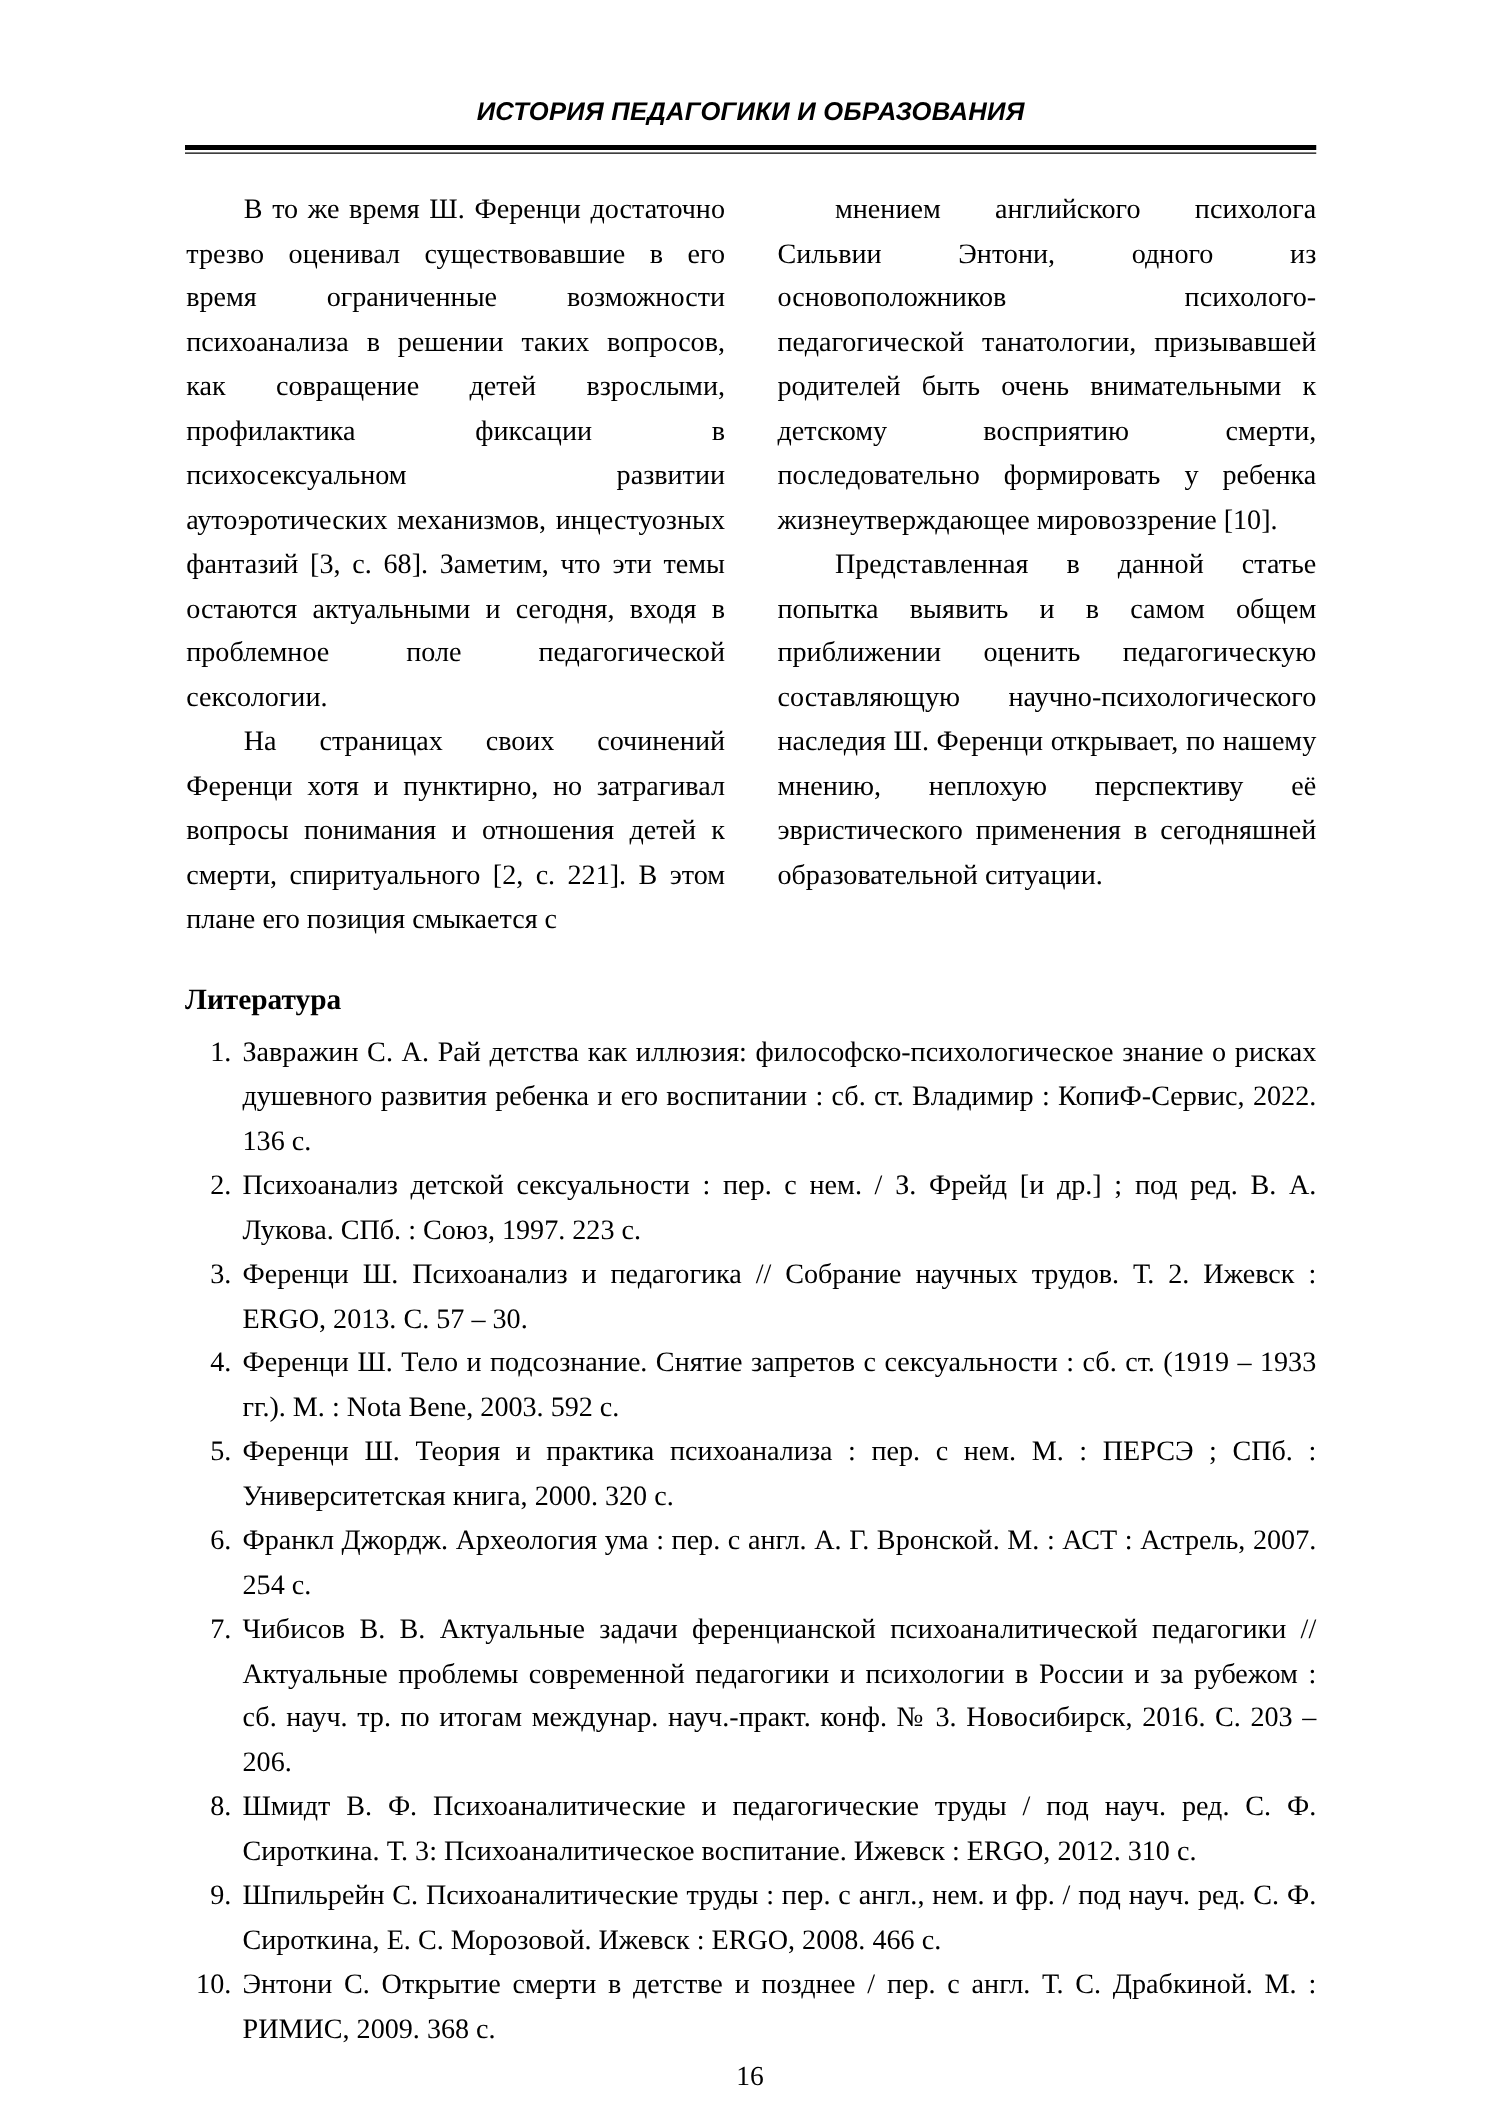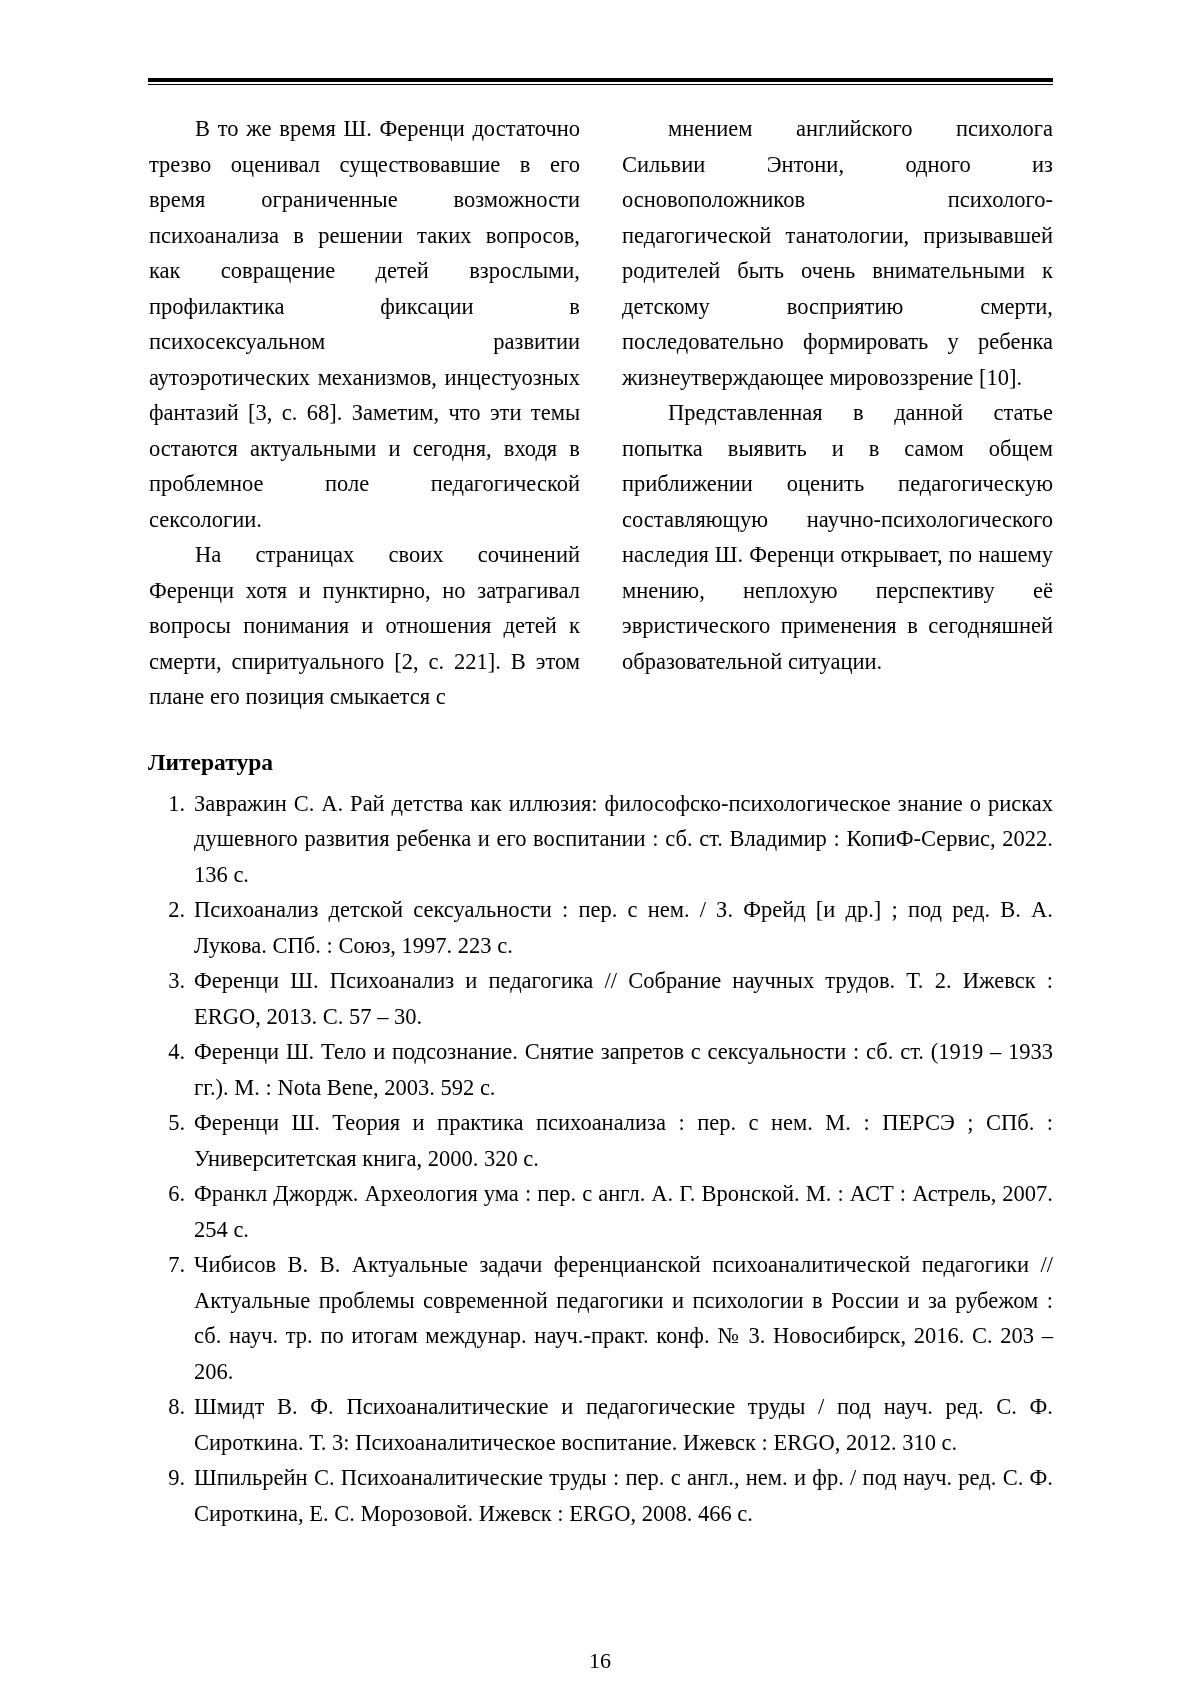--- a/index.html
+++ b/index.html
@@ -102,20 +102,21 @@
     text-align: center;
     font-size: 22px;
   }
 </style>
 </head>
 <body>
 
 <div class="page">
   <div class="content">
 
+    <div class="running-head">ИСТОРИЯ ПЕДАГОГИКИ И ОБРАЗОВАНИЯ</div>
     <div class="rule"></div>
 
     <div class="columns">
       <div class="col">
         <p class="body">В то же время Ш. Ференци достаточно трезво оценивал существовавшие в его время ограниченные возможности психоанализа в решении таких вопросов, как совращение детей взрослыми, профилактика фиксации в психосексуальном развитии аутоэротических механизмов, инцестуозных фантазий [3, с. 68]. Заметим, что эти темы остаются актуальными и сегодня, входя в проблемное поле педагогической сексологии.</p>
         <p class="body">На страницах своих сочинений Ференци хотя и пунктирно, но затрагивал вопросы понимания и отношения детей к смерти, спиритуального [2, с. 221]. В этом плане его позиция смыкается с</p>
       </div>
       <div class="col">
         <p class="body">мнением английского психолога Сильвии Энтони, одного из основоположников психолого-педагогической танатологии, призывавшей родителей быть очень внимательными к детскому восприятию смерти, последовательно формировать у ребенка жизнеутверждающее мировоззрение [10].</p>
         <p class="body">Представленная в данной статье попытка выявить и в самом общем приближении оценить педагогическую составляющую научно-психологического наследия Ш. Ференци открывает, по нашему мнению, неплохую перспективу её эвристического применения в сегодняшней образовательной ситуации.</p>
@@ -154,18 +155,22 @@
         <span class="txt">Чибисов В. В. Актуальные задачи ференцианской психоаналитической педагогики // Актуальные проблемы современной педагогики и психологии в России и за рубежом : сб. науч. тр. по итогам междунар. науч.-практ. конф. № 3. Новосибирск, 2016. С. 203 – 206.</span>
       </li>
       <li>
         <span class="num">8.</span>
         <span class="txt">Шмидт В. Ф. Психоаналитические и педагогические труды / под науч. ред. С. Ф. Сироткина. Т. 3: Психоаналитическое воспитание. Ижевск : ERGO, 2012. 310 с.</span>
       </li>
       <li>
         <span class="num">9.</span>
         <span class="txt">Шпильрейн С. Психоаналитические труды : пер. с англ., нем. и фр. / под науч. ред. С. Ф. Сироткина, Е. С. Морозовой. Ижевск : ERGO, 2008. 466 с.</span>
       </li>
+      <li>
+        <span class="num">10.</span>
+        <span class="txt">Энтони С. Открытие смерти в детстве и позднее / пер. с англ. Т. С. Драбкиной. М. : РИМИС, 2009. 368 с.</span>
+      </li>
     </ol>
 
   </div>
 
   <div class="folio">16</div>
 </div>
 
 </body></html>

